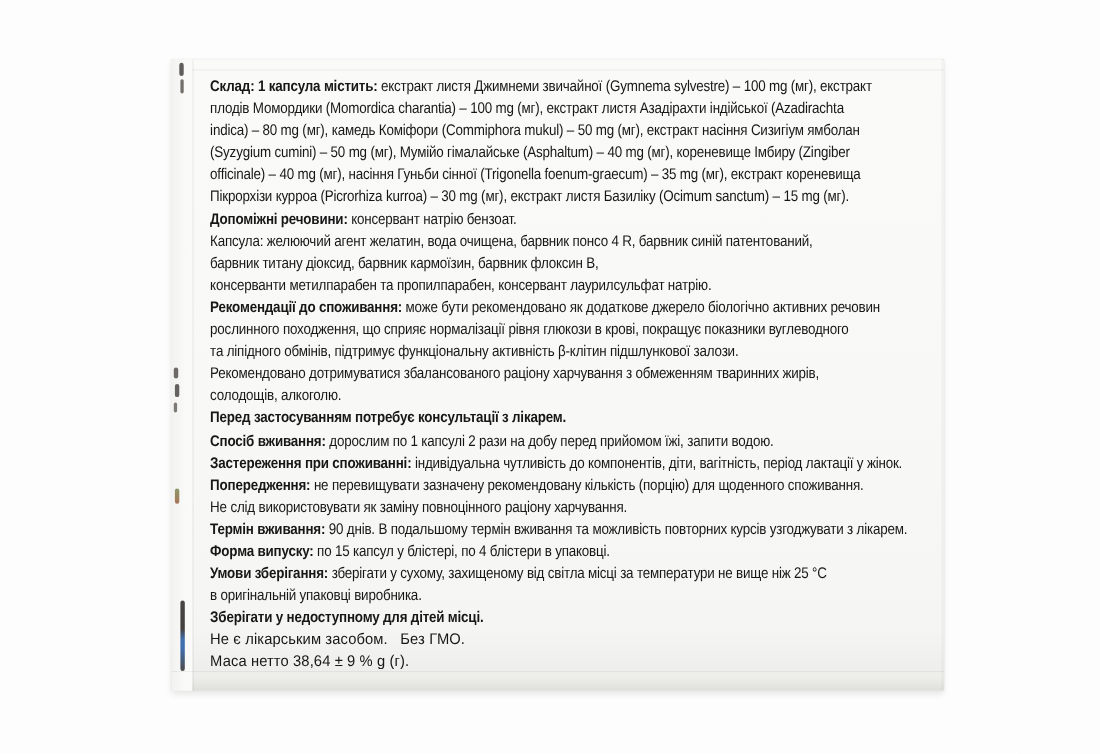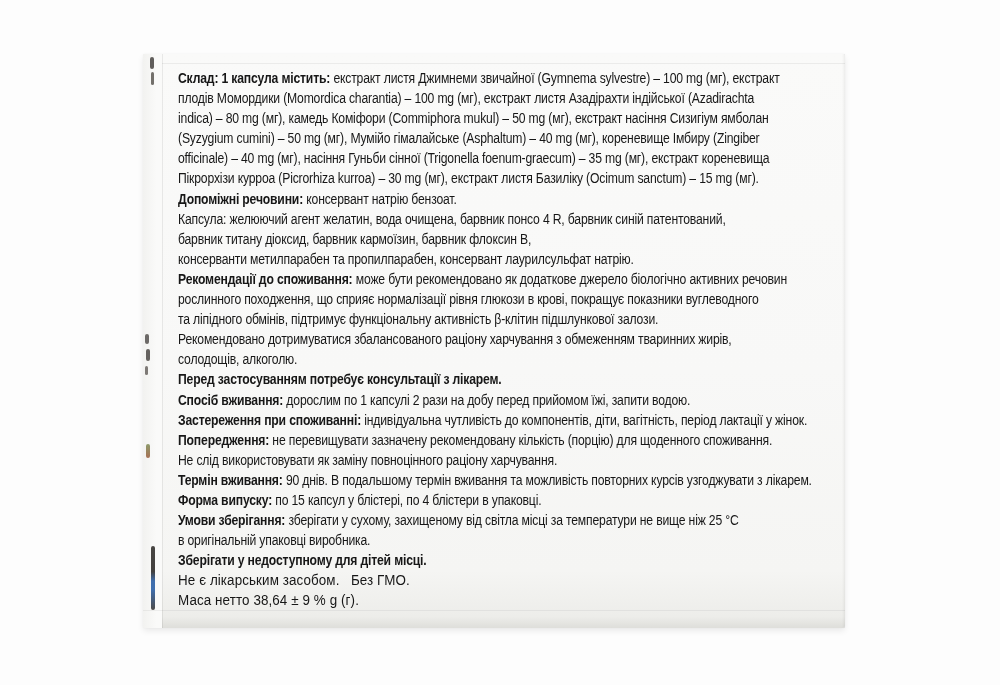--- a/index.html
+++ b/index.html
@@ -3,21 +3,21 @@
 <meta charset="utf-8">
 <style>
   html,body{margin:0;padding:0;background:#ffffff;}
   .photo{
     position:relative;width:1000px;height:685px;overflow:hidden;
     background:#fdfdfd;
     font-family:"Liberation Sans",sans-serif;
   }
   
   .box{
-    position:absolute;left:143px;top:54px;width:702px;height:574px;
+    position:absolute;left:156px;top:54px;width:702px;height:574px;
     background:linear-gradient(180deg,#fafaf9 0%,#f8f8f7 55%,#f5f5f3 90%,#ededea 98%,#dededa 100%);
     border-radius:2px;
     box-shadow:0 3px 6px rgba(0,0,0,0.08),0 0 1px rgba(0,0,0,0.10);
   }
   
   .fold-top{position:absolute;left:0;right:0;top:9px;height:1px;background:rgba(0,0,0,0.06);}
   .fold-bottom{position:absolute;left:0;right:0;top:556px;height:1px;background:rgba(0,0,0,0.05);}
   .edge-right{position:absolute;top:0;bottom:0;right:0;width:3px;background:linear-gradient(90deg,rgba(0,0,0,0) 0%,rgba(0,0,0,0.05) 100%);}
   
   .sliver{position:absolute;left:0;top:0;bottom:0;width:19px;background:linear-gradient(90deg,#f2f2f0 0%,#fafaf9 70%);}

